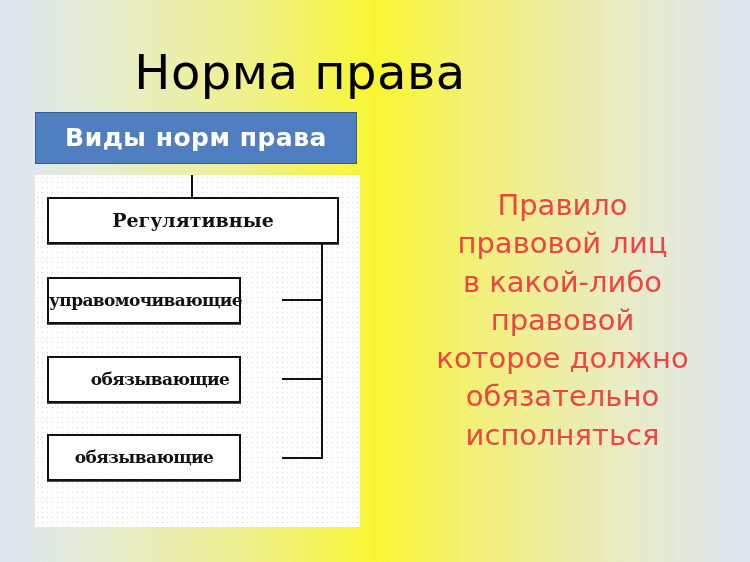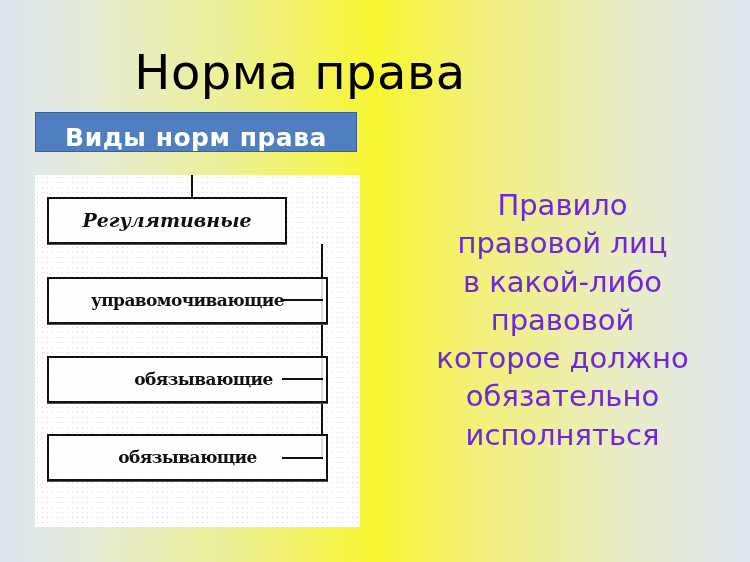--- a/index.html
+++ b/index.html
@@ -30,21 +30,21 @@
     font-size: 48px;
     line-height: 64px;
     color: #000;
     letter-spacing: 0.5px;
   }
   .types-header {
     position: absolute;
     left: 35px;
     top: 112px;
     width: 322px;
-    height: 40px;
+    height: 52px;
     background: #4f7fc0;
     border: 1px solid #3a5f92;
     box-sizing: border-box;
     color: #fff;
     font-family: "DejaVu Sans", sans-serif;
     font-weight: bold;
     font-size: 25px;
     line-height: 50px;
     text-align: center;
     letter-spacing: 0.5px;
@@ -70,41 +70,40 @@
     background: rgba(255,255,255,0.85);
     font-family: "DejaVu Serif", serif;
     font-weight: bold;
     color: #111;
     text-align: center;
     box-shadow: 0 1px 0 #555;
   }
   .box-main {
     left: 12px;
     top: 22px;
-    width: 240px;
+    width: 292px;
     height: 47px;
     font-size: 19px;
     line-height: 43px;
-    font-style: italic;
   }
   .box-sub {
     left: 12px;
-    width: 281px;
+    width: 194px;
     height: 47px;
     font-size: 17px;
     line-height: 43px;
     letter-spacing: -0.6px;
   }
   .definition {
     position: absolute;
     left: 410px;
     top: 186px;
     width: 305px;
     text-align: center;
-    color: #6d28d9;
+    color: #ef4444;
     font-size: 29px;
     line-height: 38.3px;
   }
   .definition span {
     display: block;
     white-space: nowrap;
   }
 </style>
 </head>
 <body>

